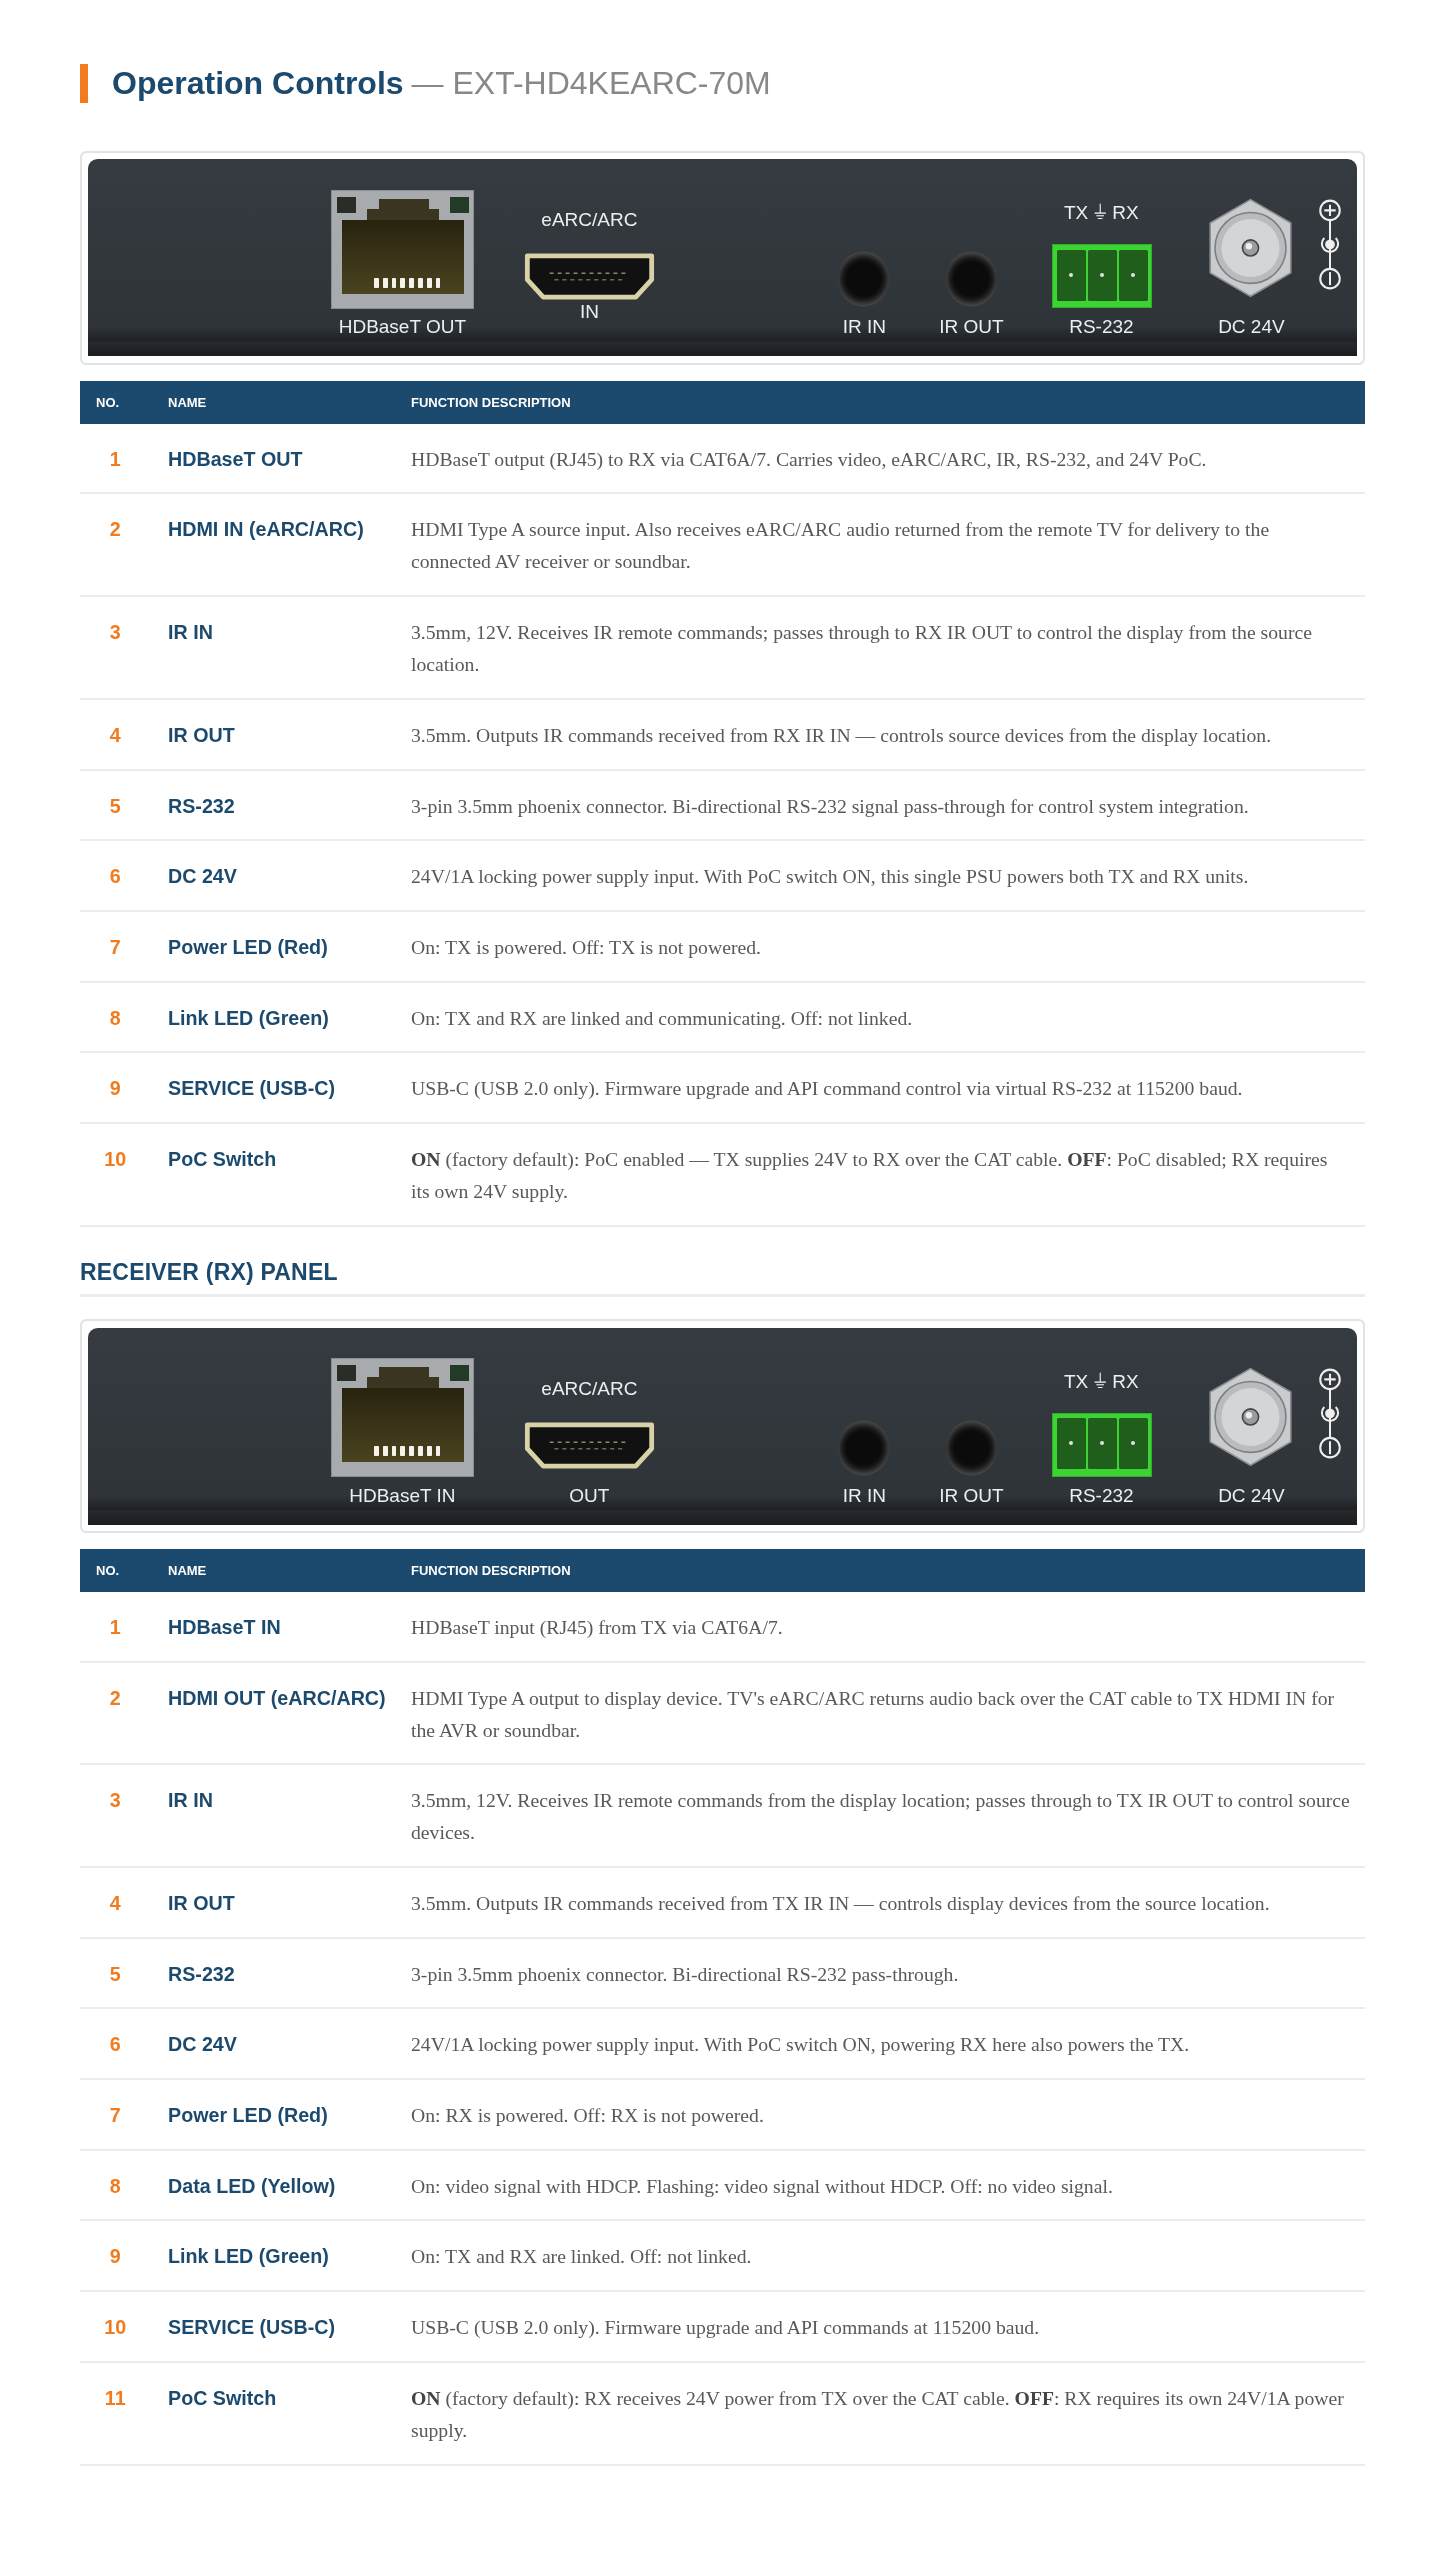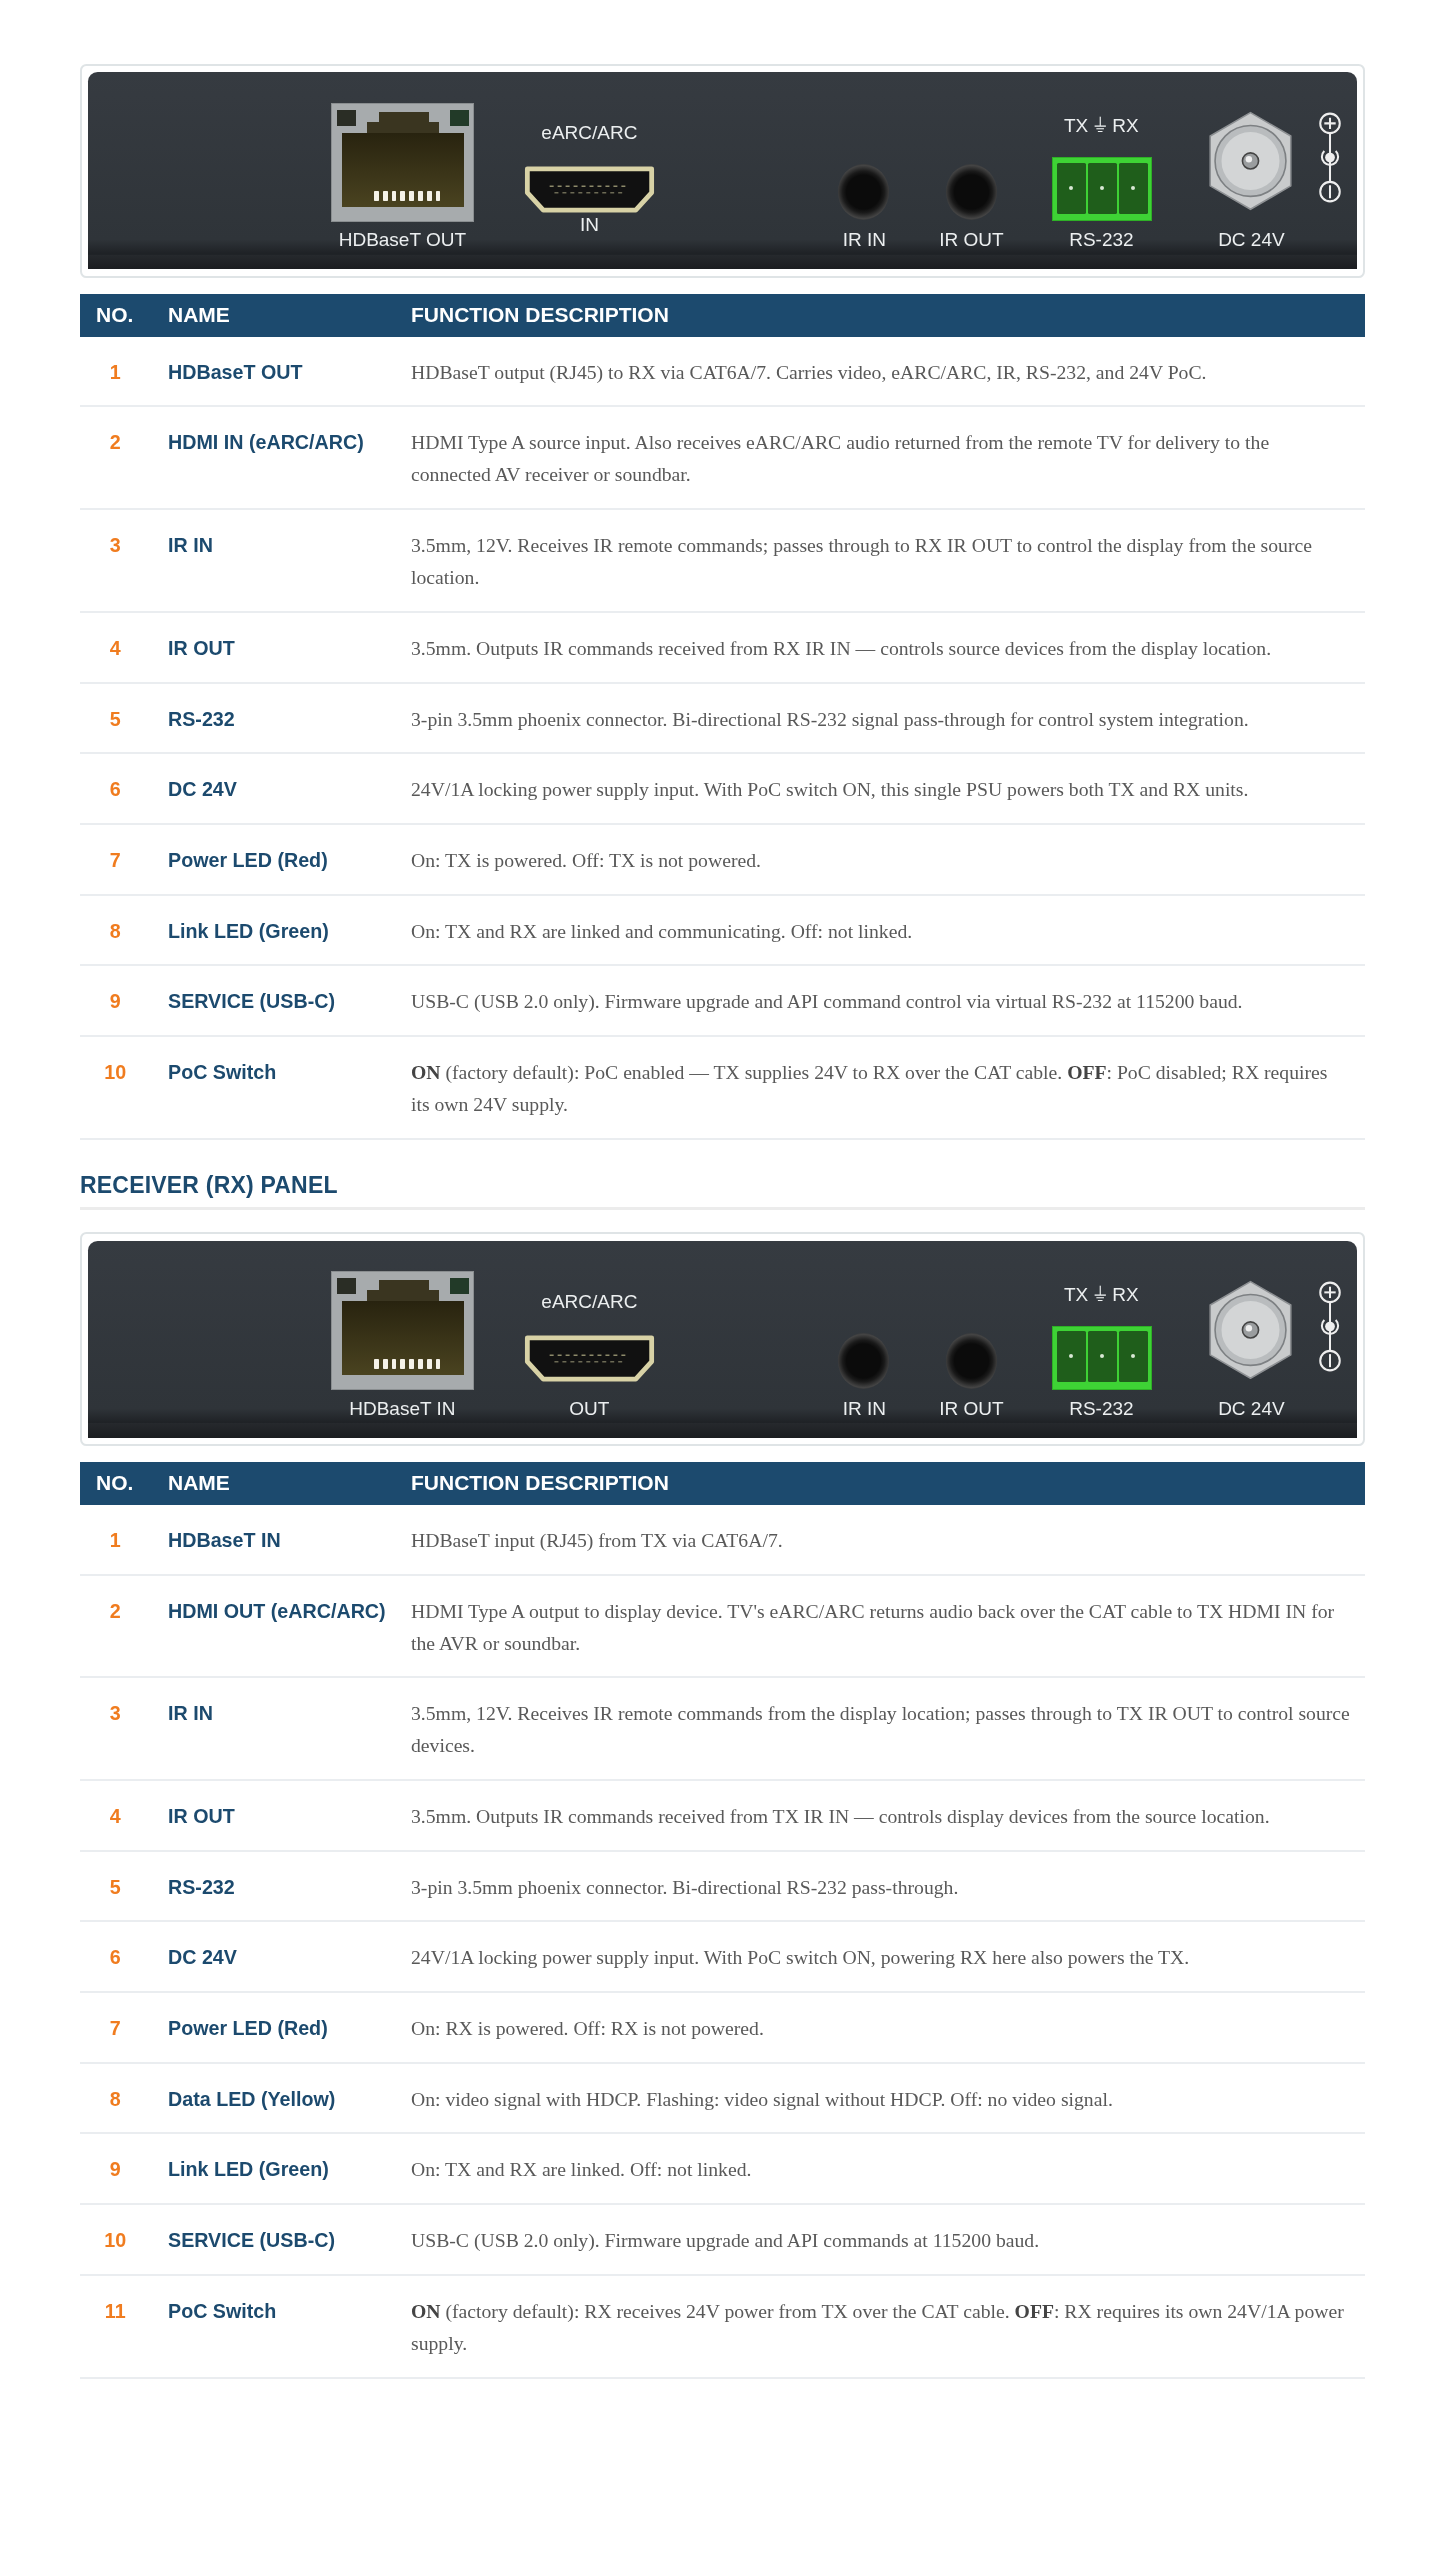--- a/index.html
+++ b/index.html
@@ -34,34 +34,38 @@
   .jack { position: absolute; width: 51px; height: 56px; border-radius: 50%; background: radial-gradient(circle, #0b0b0b 45%, #1a1a1a 55%, #444 70%, #2a2d30 80%); top: 92px; }
 
   .phoenix { position: absolute; left: 964px; top: 85px; width: 100px; height: 64px; background: #3ed335; border: 1.6px solid #2eb026; }
   .phoenix .cell { position: absolute; top: 4.8px; width: 29px; height: 51px; background: #1f5e1b; border-radius: 1.6px; }
   .phoenix .cell::after { content: ""; position: absolute; left: 12px; top: 22.5px; width: 4px; height: 4px; background: #d9e8d5; border-radius: 50%; }
 
   .dc { position: absolute; left: 1119px; top: 39px; width: 87px; height: 100px; }
   .polarity { position: absolute; left: 1229px; top: 40px; width: 26px; height: 90px; }
 
   table.spec { width: 100%; border-collapse: collapse; margin-bottom: 32px; }
-  table.spec thead th { background: #1c4a6e; color: #ffffff; font-size: 21px; font-weight: bold; text-align: left; height: 43px; padding: 0 8px; }
+  table.spec thead th { background: #1c4a6e; color: #ffffff; font-size: 13px; font-weight: bold; text-align: left; height: 43px; padding: 0 8px; }
   table.spec thead th.no { width: 80px; text-align: left; padding-left: 16px; }
   table.spec thead th.name { width: 243px; }
   table.spec tbody td { border-bottom: 2.4px solid #eaedf0; vertical-align: top; padding: 19px 8px 17.7px 8px; font-size: 19.7px; line-height: 32px; }
   table.spec tbody td.no { color: #f07c1f; font-weight: bold; text-align: center; padding-left: 0; padding-right: 9.6px; }
   table.spec tbody td.name { color: #1c4a6e; font-weight: bold; }
   table.spec tbody td.desc { color: #595959; padding-right: 14.5px; font-family: Liberation Serif, serif; }
   td.desc b { color: #444; text-align: center; }
 </style>
 </head>
 <body>
 
 <div class="page">
 
+  <div class="title">
+    <span class="title-main">Operation Controls</span>
+    <span class="title-sub">— EXT-HD4KEARC-70M</span>
+  </div>
 
 
   <div class="panel-frame">
     <div class="panel">
       <div class="rj45">
         <div class="led l"></div>
         <div class="led r"></div>
         <div class="tab"></div>
           <div class="tab2"></div>
         <div class="socket">

